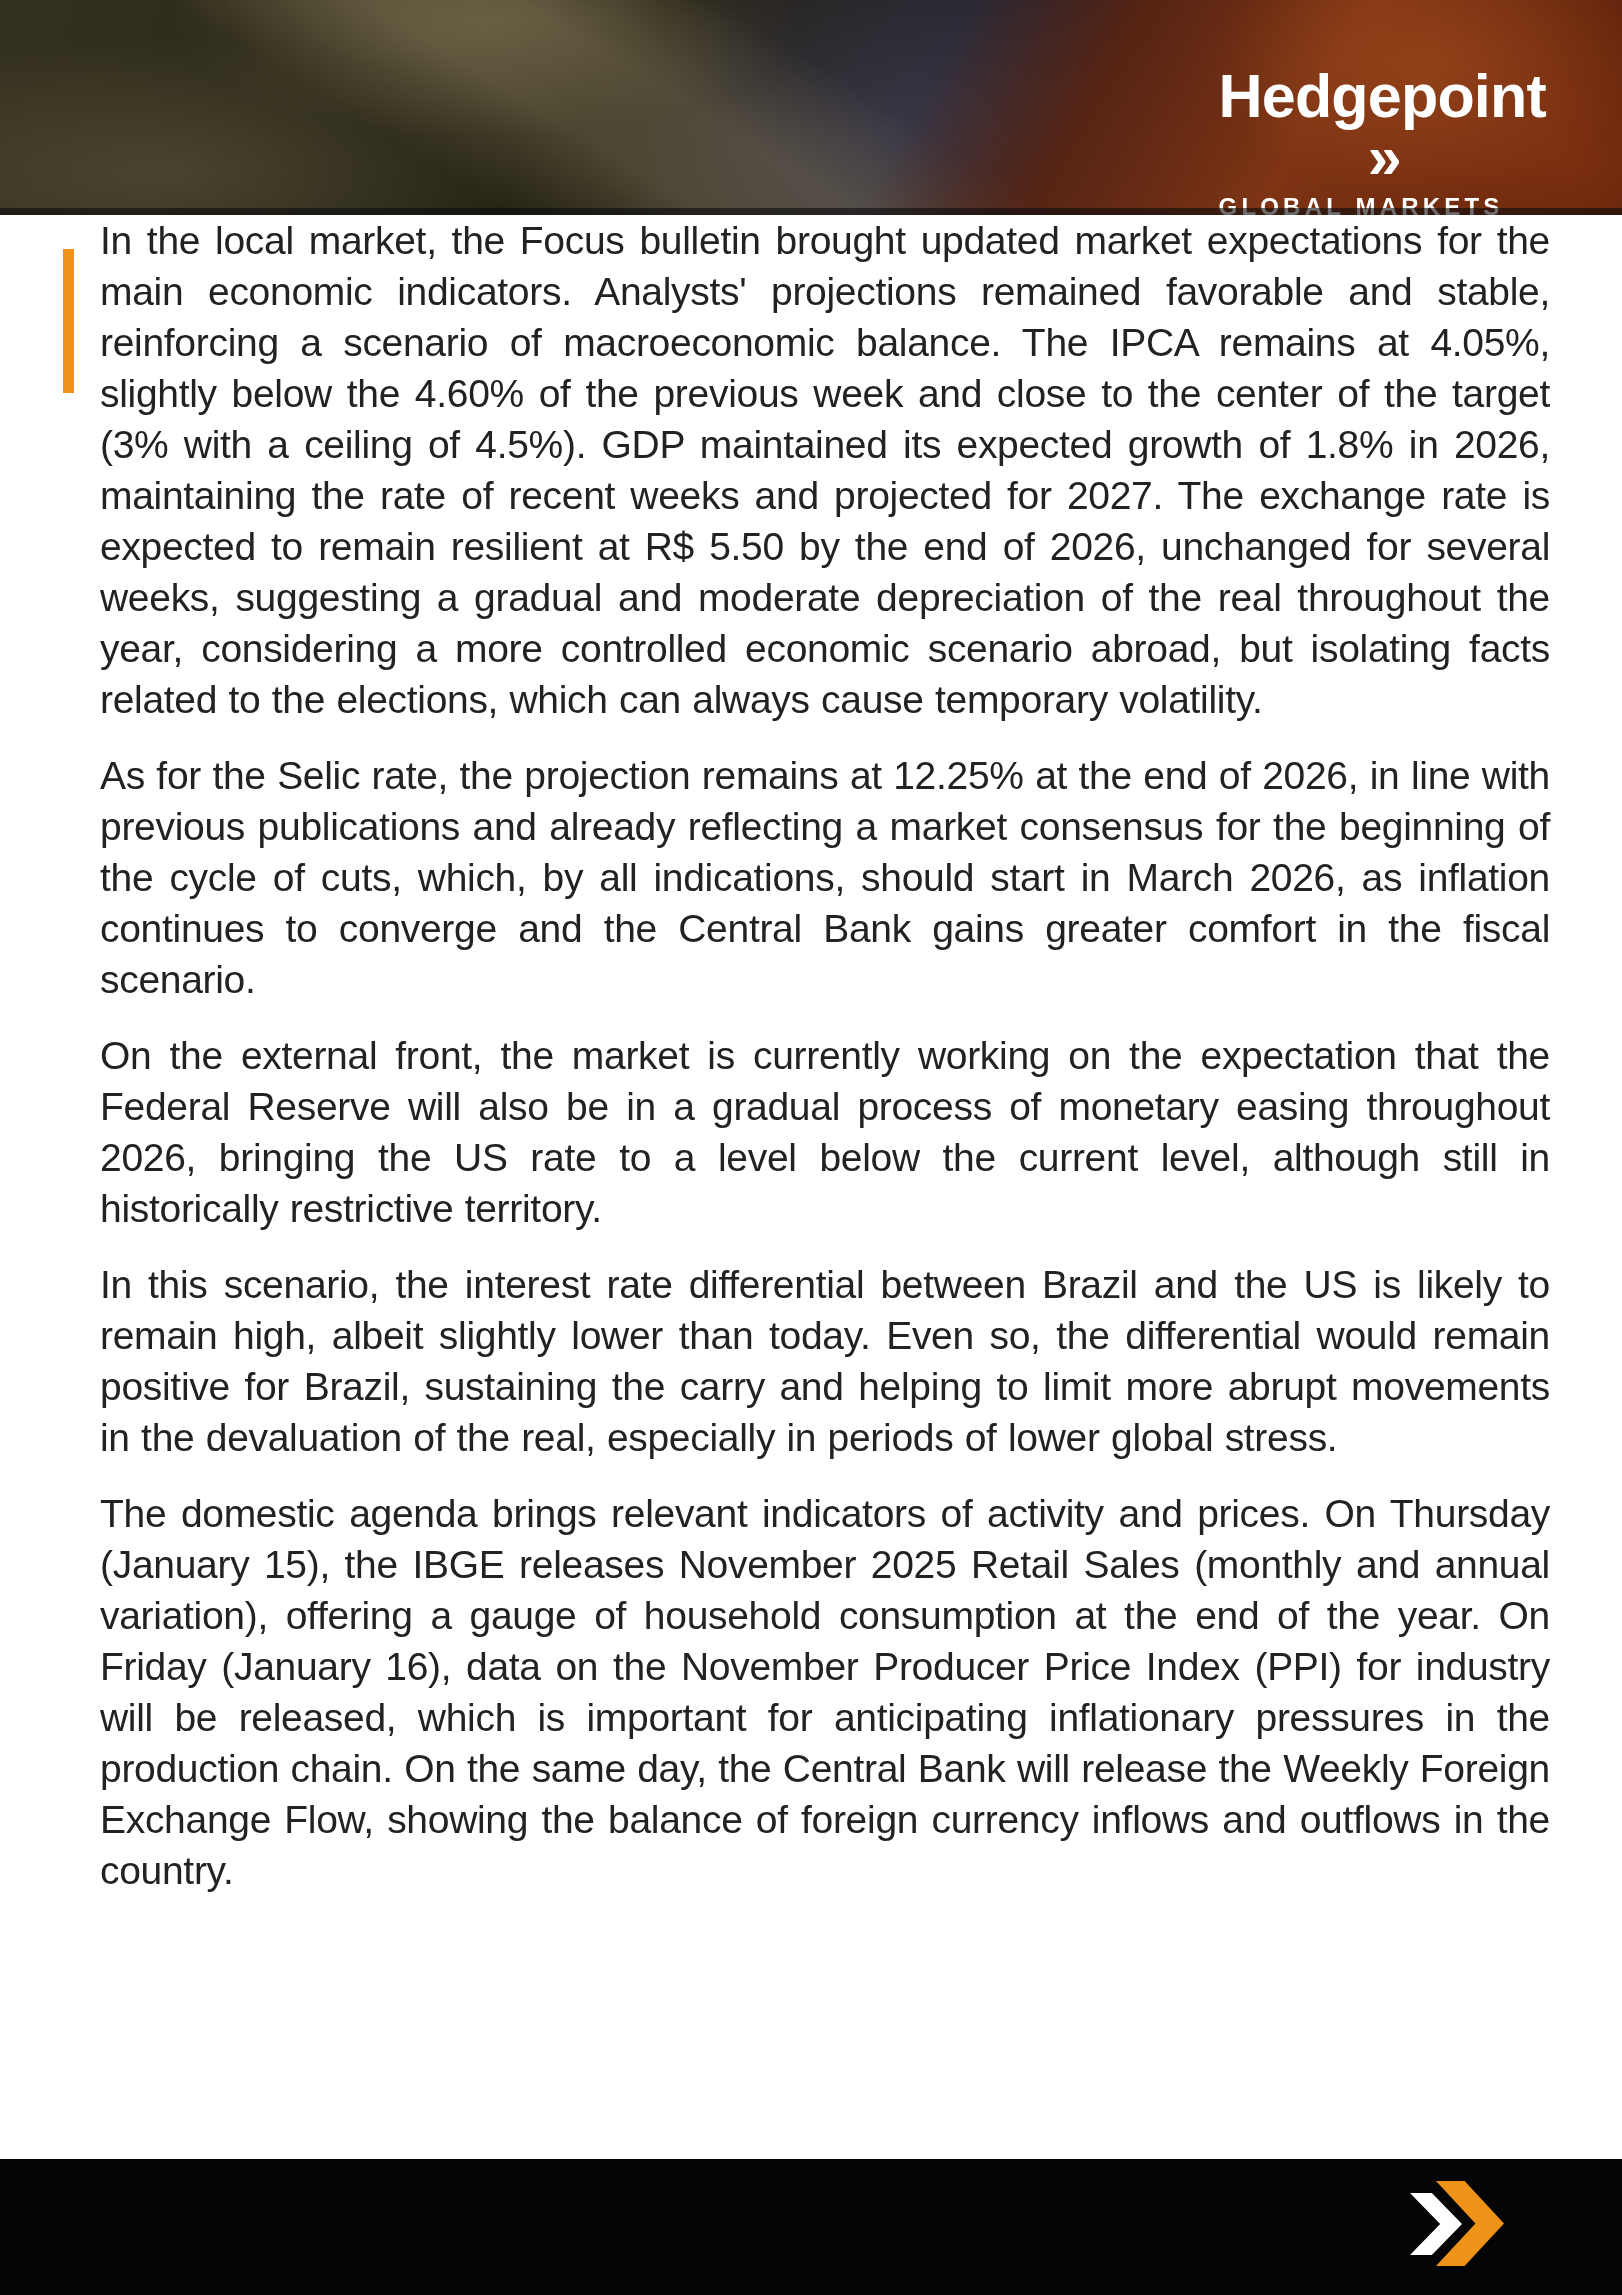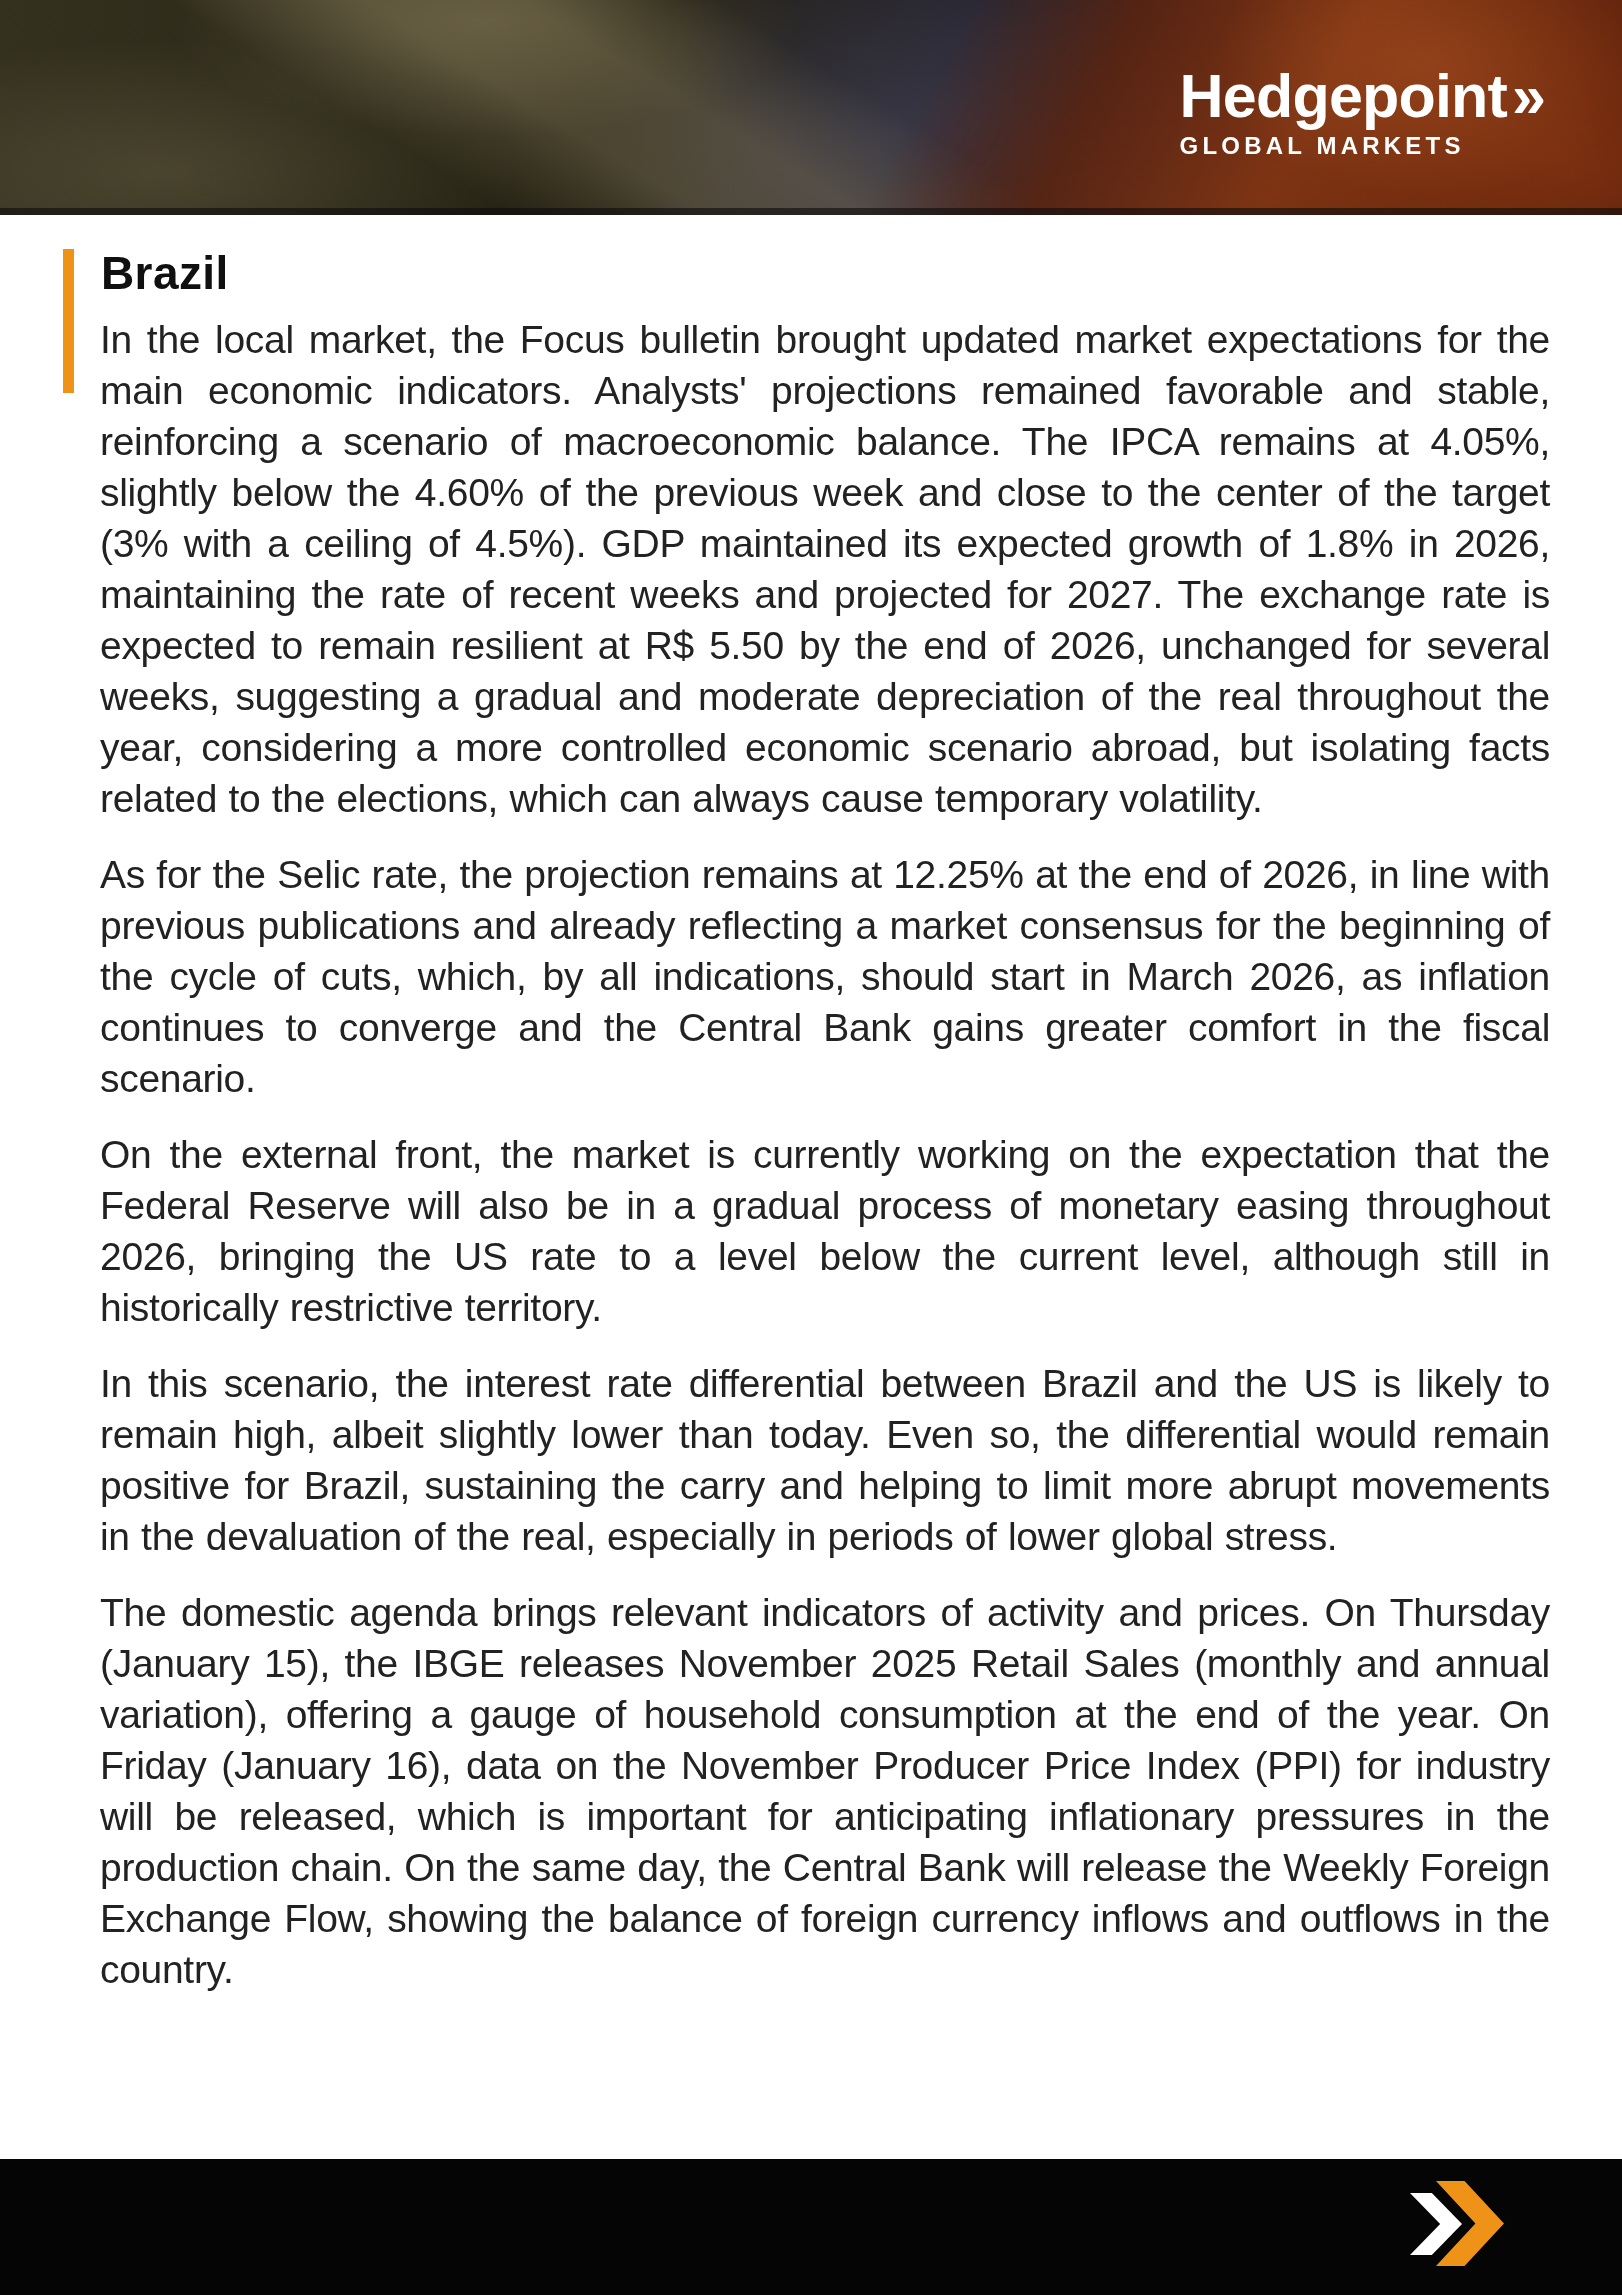--- a/index.html
+++ b/index.html
@@ -28,21 +28,21 @@
       radial-gradient(ellipse 473px 270px at 55% 62%, rgba(84,84,110,.38), transparent 66%),
       linear-gradient(100deg,#35311f 0%,#2b2818 22%,#232013 40%,#27252f 58%,#232130 72%,#3a1c0c 84%,#5a230c 100%);
   }
   .hero::after{
     content:"";position:absolute;left:0;bottom:0;width:100%;height:6.8px;
     background:rgba(12,12,14,.6);
   }
   .brand{
     position:absolute;right:76px;top:66px;text-align:left;line-height:1;
   }
-  .brand-row{display:flex;align-items:center;}
+  .brand-row{display:flex;align-items:center;flex-direction:column;}
   .brand-word{
     color:#ffffff;font-size:61px;font-weight:700;letter-spacing:-0.8px;
   }
   .brand-chevrons{
     color:#ffffff;font-size:61px;font-weight:700;margin-left:5px;line-height:1;
   }
   .brand-tagline{
     color:#ffffff;font-size:24px;font-weight:700;letter-spacing:4.2px;margin-top:6.8px;
   }
 
@@ -86,21 +86,20 @@
     <div class="brand-row">
       <span class="brand-word">Hedgepoint</span>
       <span class="brand-chevrons">»</span>
     </div>
     <div class="brand-tagline">GLOBAL MARKETS</div>
   </div>
 </header>
 
 <main>
   <div class="accent-bar"></div>
-  <h1 class="page-title">Brazil</h1>
   <p class="body-par">In the local market, the Focus bulletin brought updated market expectations for the main economic indicators. Analysts' projections remained favorable and stable, reinforcing a scenario of macroeconomic balance. The IPCA remains at 4.05%, slightly below the 4.60% of the previous week and close to the center of the target (3% with a ceiling of 4.5%). GDP maintained its expected growth of 1.8% in 2026, maintaining the rate of recent weeks and projected for 2027. The exchange rate is expected to remain resilient at R$ 5.50 by the end of 2026, unchanged for several weeks, suggesting a gradual and moderate depreciation of the real throughout the year, considering a more controlled economic scenario abroad, but isolating facts related to the elections, which can always cause temporary volatility.</p>
   <p class="body-par">As for the Selic rate, the projection remains at 12.25% at the end of 2026, in line with previous publications and already reflecting a market consensus for the beginning of the cycle of cuts, which, by all indications, should start in March 2026, as inflation continues to converge and the Central Bank gains greater comfort in the fiscal scenario.</p>
   <p class="body-par">On the external front, the market is currently working on the expectation that the Federal Reserve will also be in a gradual process of monetary easing throughout 2026, bringing the US rate to a level below the current level, although still in historically restrictive territory.</p>
   <p class="body-par">In this scenario, the interest rate differential between Brazil and the US is likely to remain high, albeit slightly lower than today. Even so, the differential would remain positive for Brazil, sustaining the carry and helping to limit more abrupt movements in the devaluation of the real, especially in periods of lower global stress.</p>
   <p class="body-par">The domestic agenda brings relevant indicators of activity and prices. On Thursday (January 15), the IBGE releases November 2025 Retail Sales (monthly and annual variation), offering a gauge of household consumption at the end of the year. On Friday (January 16), data on the November Producer Price Index (PPI) for industry will be released, which is important for anticipating inflationary pressures in the production chain. On the same day, the Central Bank will release the Weekly Foreign Exchange Flow, showing the balance of foreign currency inflows and outflows in the country.</p>
 </main>
 
 <footer>
   <div class="footer-logo">
     <span class="chev chev-white"></span>

